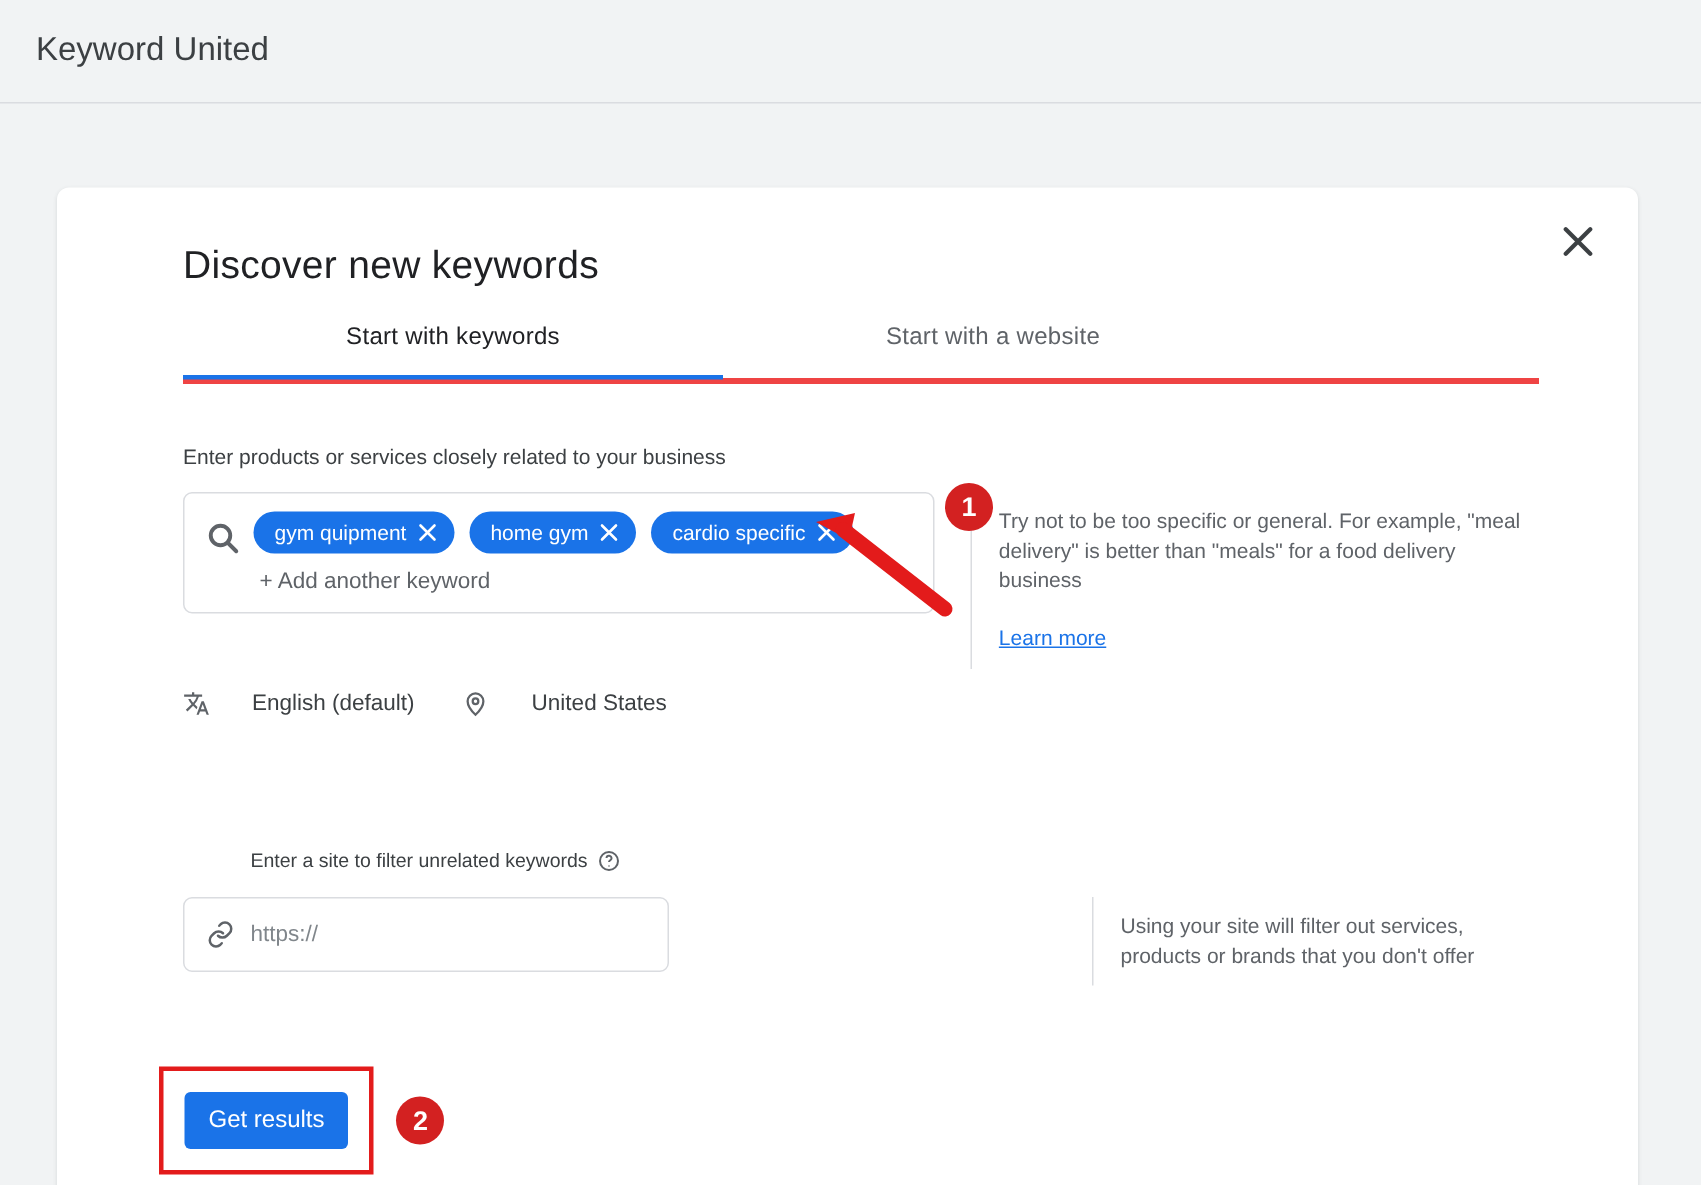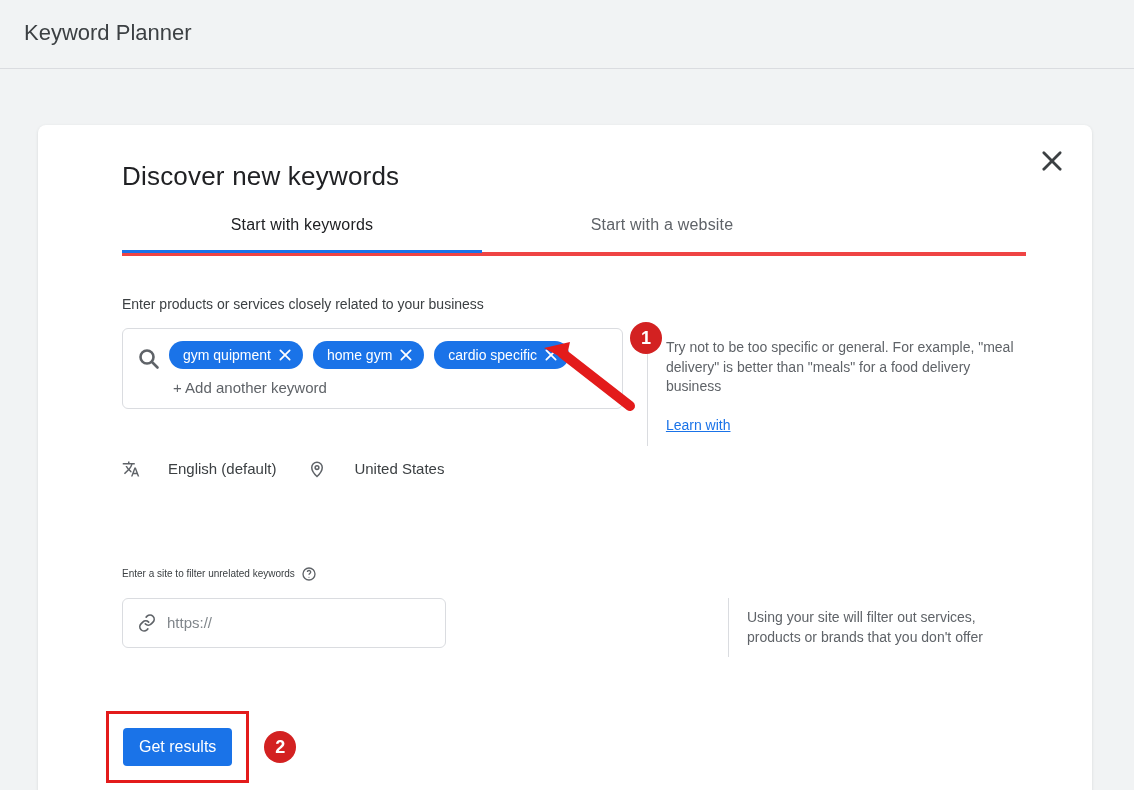--- a/index.html
+++ b/index.html
@@ -189,21 +189,21 @@
     left: 422px;
     top: 14px;
     width: 110px;
     height: 96px;
     pointer-events: none;
   }
 </style>
 </head>
 <body>
 
-<div class="page-header">Keyword Planner</div>
+<div class="page-header">Keyword United</div>
 
 <div class="card">
 
   <div class="card-close">
     <svg viewBox="0 0 24 24" width="28" height="28" fill="none" stroke="currentColor" stroke-width="2.4" stroke-linecap="round">
         <line x1="5" y1="5" x2="19" y2="19"></line>
         <line x1="19" y1="5" x2="5" y2="19"></line>
       </svg>
   </div>
 
@@ -254,21 +254,21 @@
       <svg class="arrow" viewBox="0 0 110 96">
         <defs></defs>
         <polygon points="0,6 26,0 22,18" fill="#e31b1b"></polygon>
         <line x1="18" y1="11" x2="86" y2="64" stroke="#e31b1b" stroke-width="10" stroke-linecap="round"></line>
       </svg>
       <div class="badge badge-1">1</div>
     </div>
 
     <div class="right-col">
       <span>Try not to be too specific or general. For example, "meal delivery" is better than "meals" for a food delivery business</span><br><br>
-      <a href="#">Learn with</a>
+      <a href="#">Learn more</a>
     </div>
   </div>
 
   <div class="meta-row">
     <span class="meta-icon">
       <svg viewBox="0 0 24 24" width="18" height="18" fill="currentColor">
           <path d="M12.87 15.07l-2.54-2.51.03-.03A17.52 17.52 0 0014.07 6H17V4h-7V2H8v2H1v2h11.17C11.5 7.92 10.44 9.75 9 11.35 8.07 10.32 7.3 9.19 6.69 8H4.62c.73 1.63 1.73 3.17 2.98 4.56l-5.09 5.02L4 19l5-5 3.11 3.11.76-2.04zM18.5 10h-2L12 22h2l1.12-3h4.75L21 22h2l-4.5-12zm-2.62 7l1.62-4.33L19.12 17h-3.24z"></path>
         </svg>
     </span>
     <span>English (default)</span>
@@ -276,21 +276,21 @@
       <svg viewBox="0 0 24 24" width="18" height="18" fill="none" stroke="currentColor" stroke-width="2">
           <path d="M12 22s7-6.5 7-12a7 7 0 10-14 0c0 5.5 7 12 7 12z"></path>
           <circle cx="12" cy="10" r="2.5"></circle>
         </svg>
     </span>
     <span>United States</span>
   </div>
 
   <div class="site-section">
     <div class="site-label-row">
-      <span style="font-size:10px;color:#3c4043;">Enter a site to filter unrelated keywords</span>
+      <span style="font-size:13px;color:#3c4043;margin-left:45px;">Enter a site to filter unrelated keywords</span>
       <span class="q-icon">
         <svg viewBox="0 0 24 24" width="16" height="16" fill="none" stroke="currentColor" stroke-width="2">
             <circle cx="12" cy="12" r="9"></circle>
             <path d="M9.5 9a2.5 2.5 0 015 .5c0 1.5-2.5 2-2.5 3.5"></path>
             <circle cx="12" cy="17" r="0.8" fill="currentColor" stroke="none"></circle>
           </svg>
       </span>
     </div>
 
     <div class="two-col-b">

